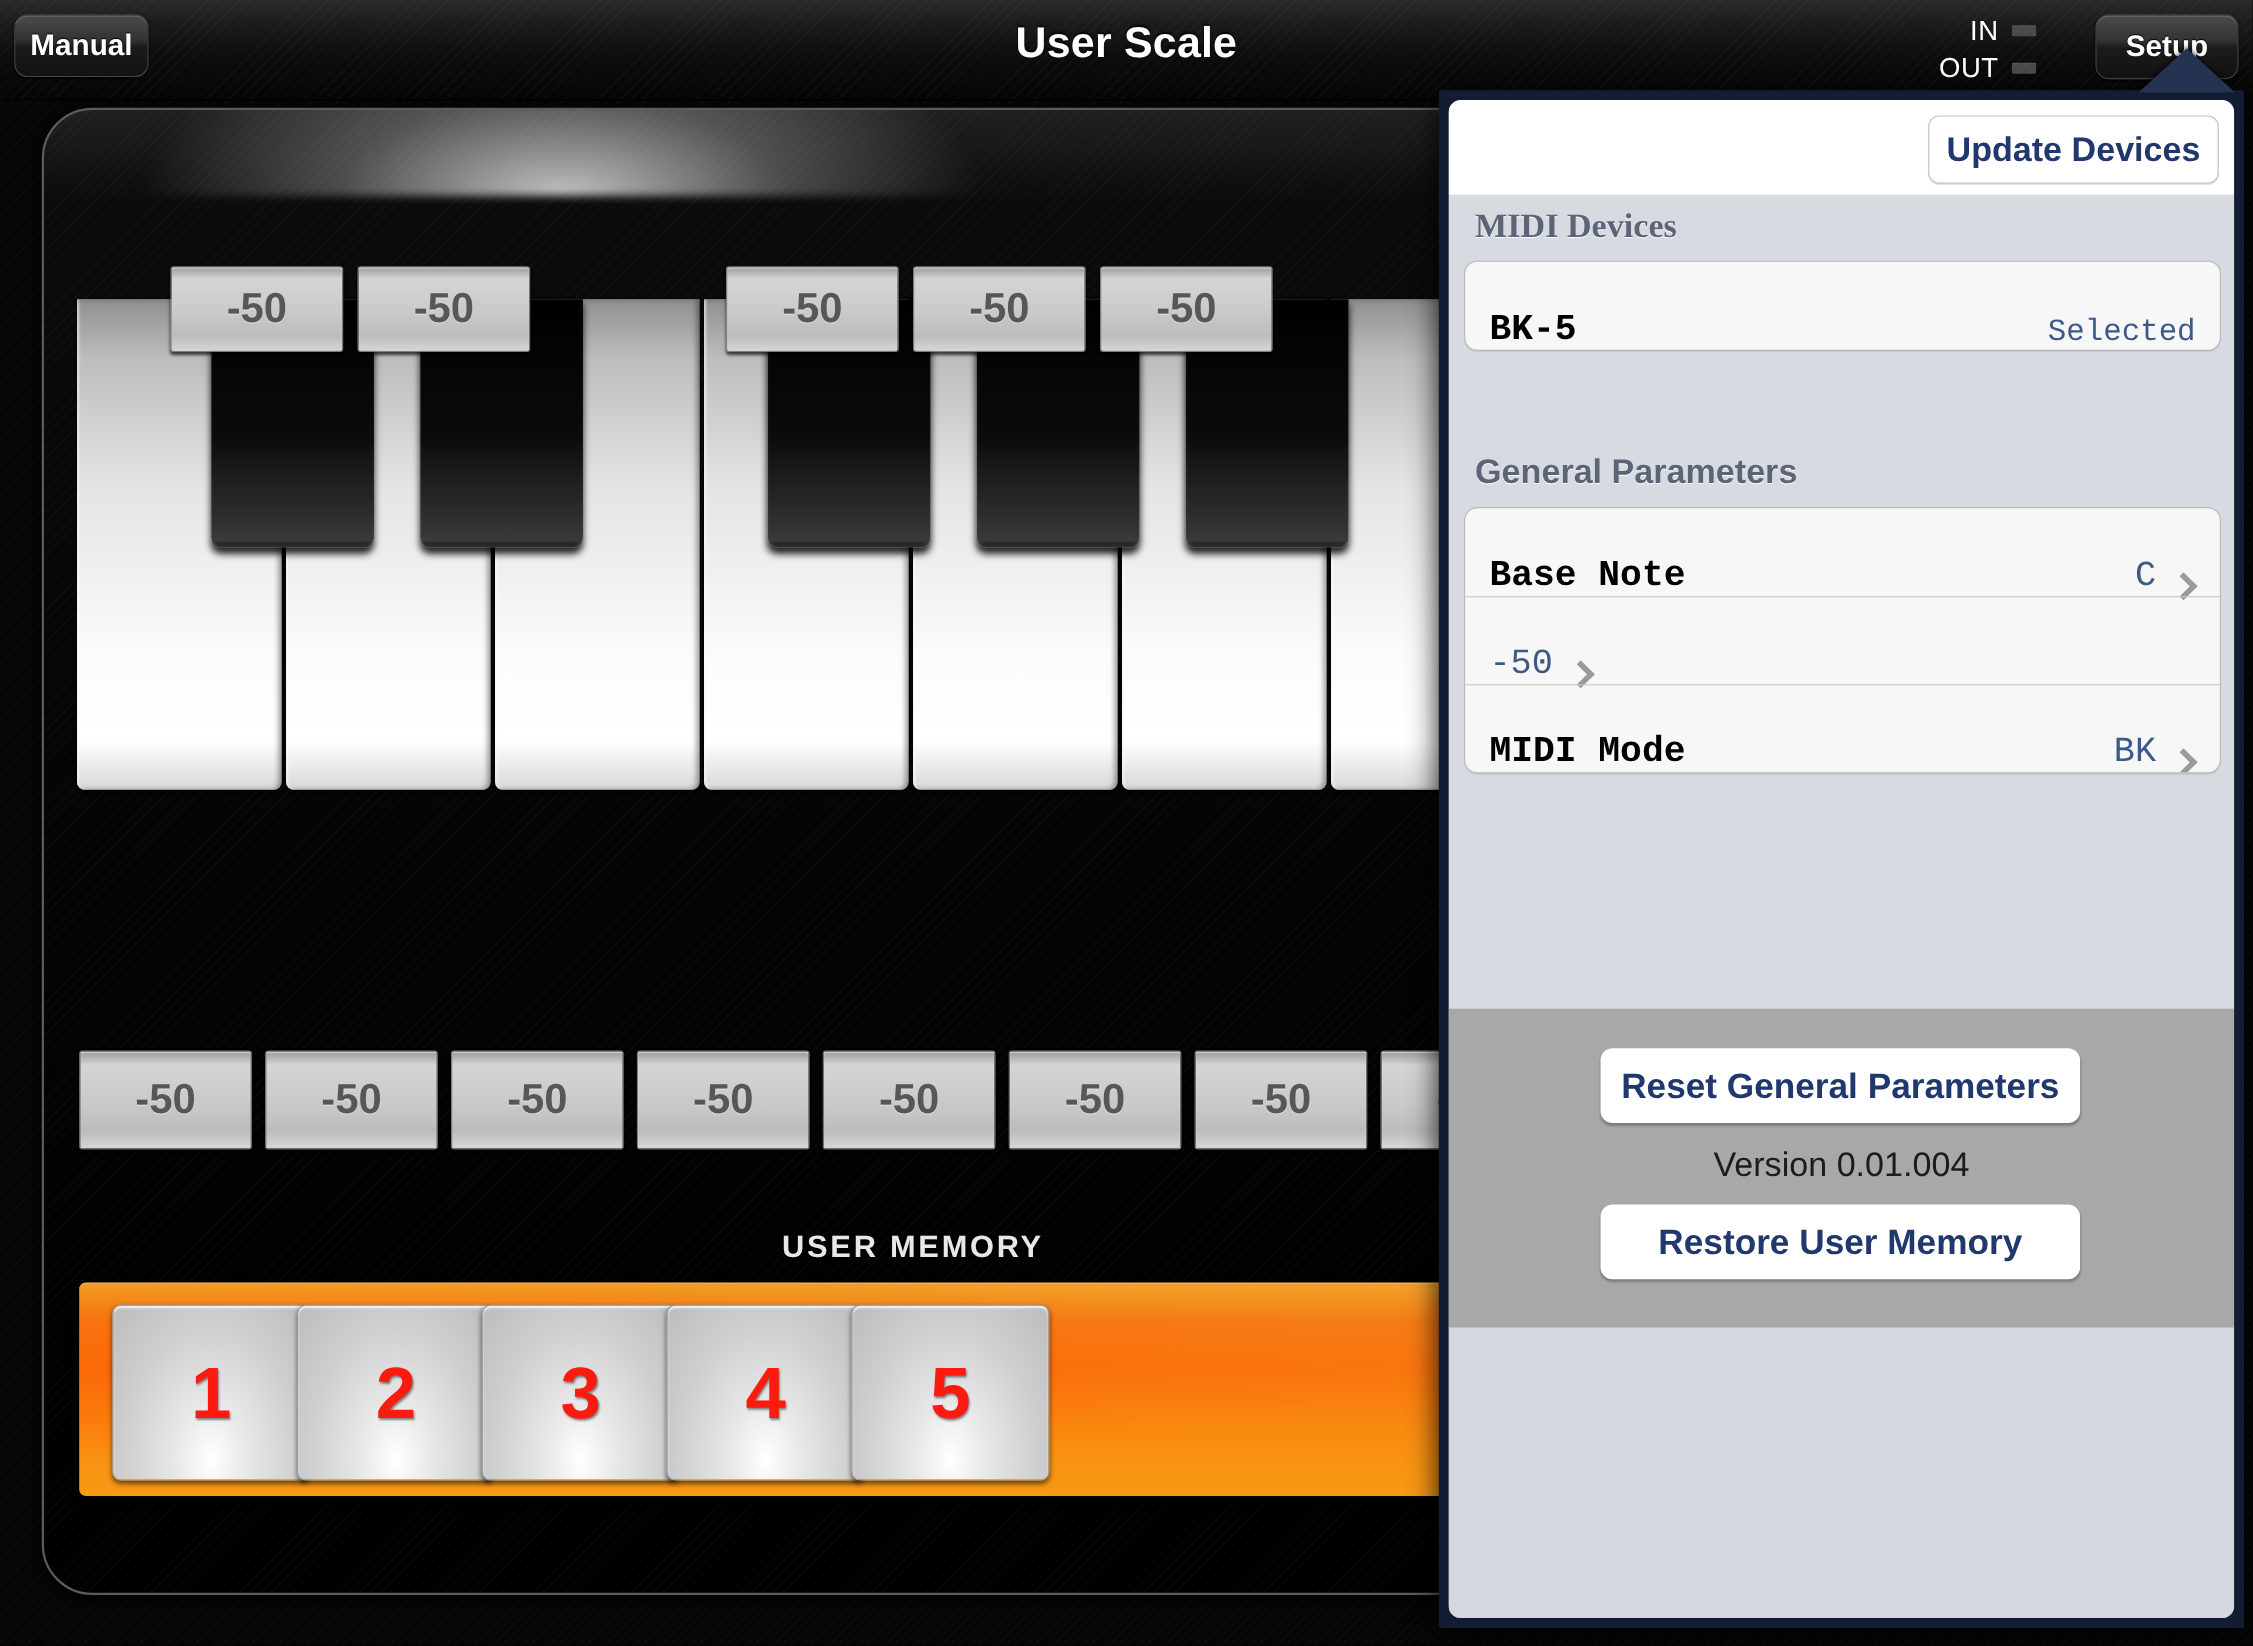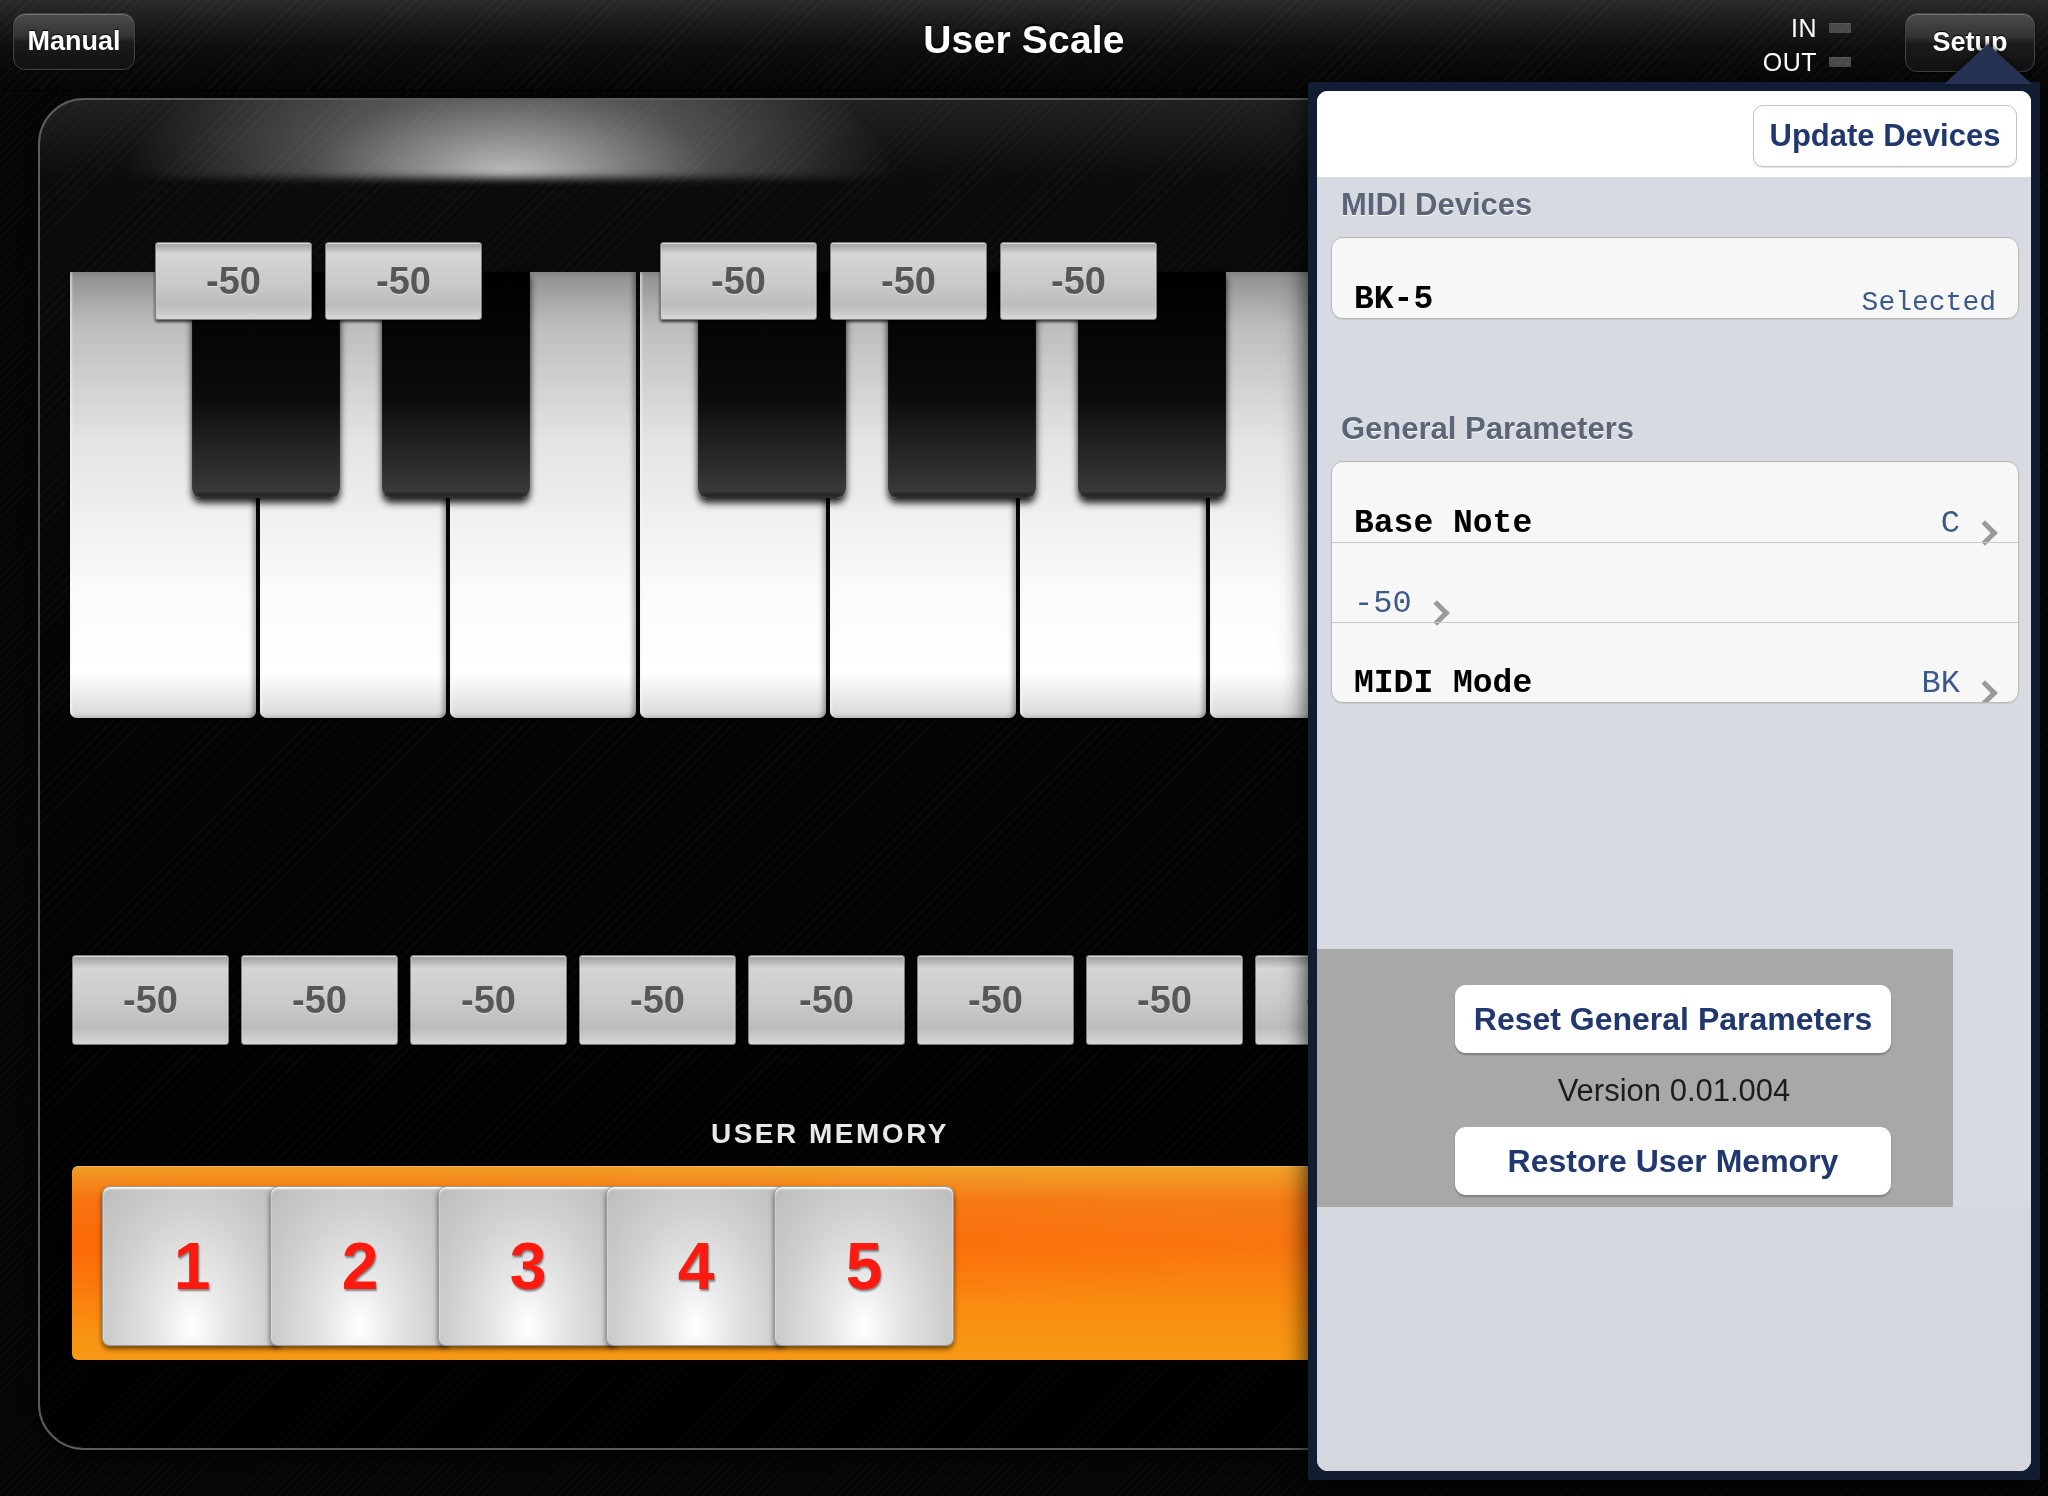--- a/index.html
+++ b/index.html
@@ -175,21 +175,21 @@
   }
   .row + .row{border-top:1px solid #c8c8c8;}
   .row-label{color:#000;font-size:33px;font-weight:bold;flex:1;}
   .row-value{color:#3c5a88;font-size:32px;margin-right:14px;}
   .row-value.selected{color:#3c5a88;font-size:28px;margin-right:0;}
   .chev{
     width:13px;height:13px;border-right:5px solid #9a9a9a;border-bottom:5px solid #9a9a9a;
     transform:rotate(-45deg);margin-left:2px;margin-right:2px;
   }
   #pop-gray{
-    position:absolute;left:0;top:826px;width:636px;height:290px;background:#a8a8a8;margin-top:32px;
+    position:absolute;left:0;top:826px;width:714px;height:290px;background:#a8a8a8;
   }
   .graybtn{
     position:absolute;
     background:#fff;border-radius:11px;
     display:flex;align-items:center;justify-content:center;
     color:#21386e;font-weight:bold;font-size:32px;
     box-shadow:0 2px 2px rgba(0,0,0,0.25);
   }
   #reset-params-btn{left:138px;top:36px;width:436px;height:68px;}
   #restore-memory-btn{left:138px;top:178px;width:436px;height:68px;}
@@ -314,21 +314,21 @@
 <div id="popover">
   <div id="pop-arrow"></div>
   <div id="pop-body">
 
     <div id="pop-top">
       <div id="update-devices-btn">
         <span>Update Devices</span>
       </div>
     </div>
 
-    <div class="sec-header" style="top:96px;">MIDI Devices</div>
+    <div class="sec-header" style="top:96px;font-family:Liberation Serif, serif;">MIDI Devices</div>
 
     <div class="group" style="top:146px;">
       <div class="row">
         <span class="row-label">BK-5</span>
         <span class="row-value selected">Selected</span>
       </div>
     </div>
 
     <div class="sec-header" style="top:320px;">General Parameters</div>
 

